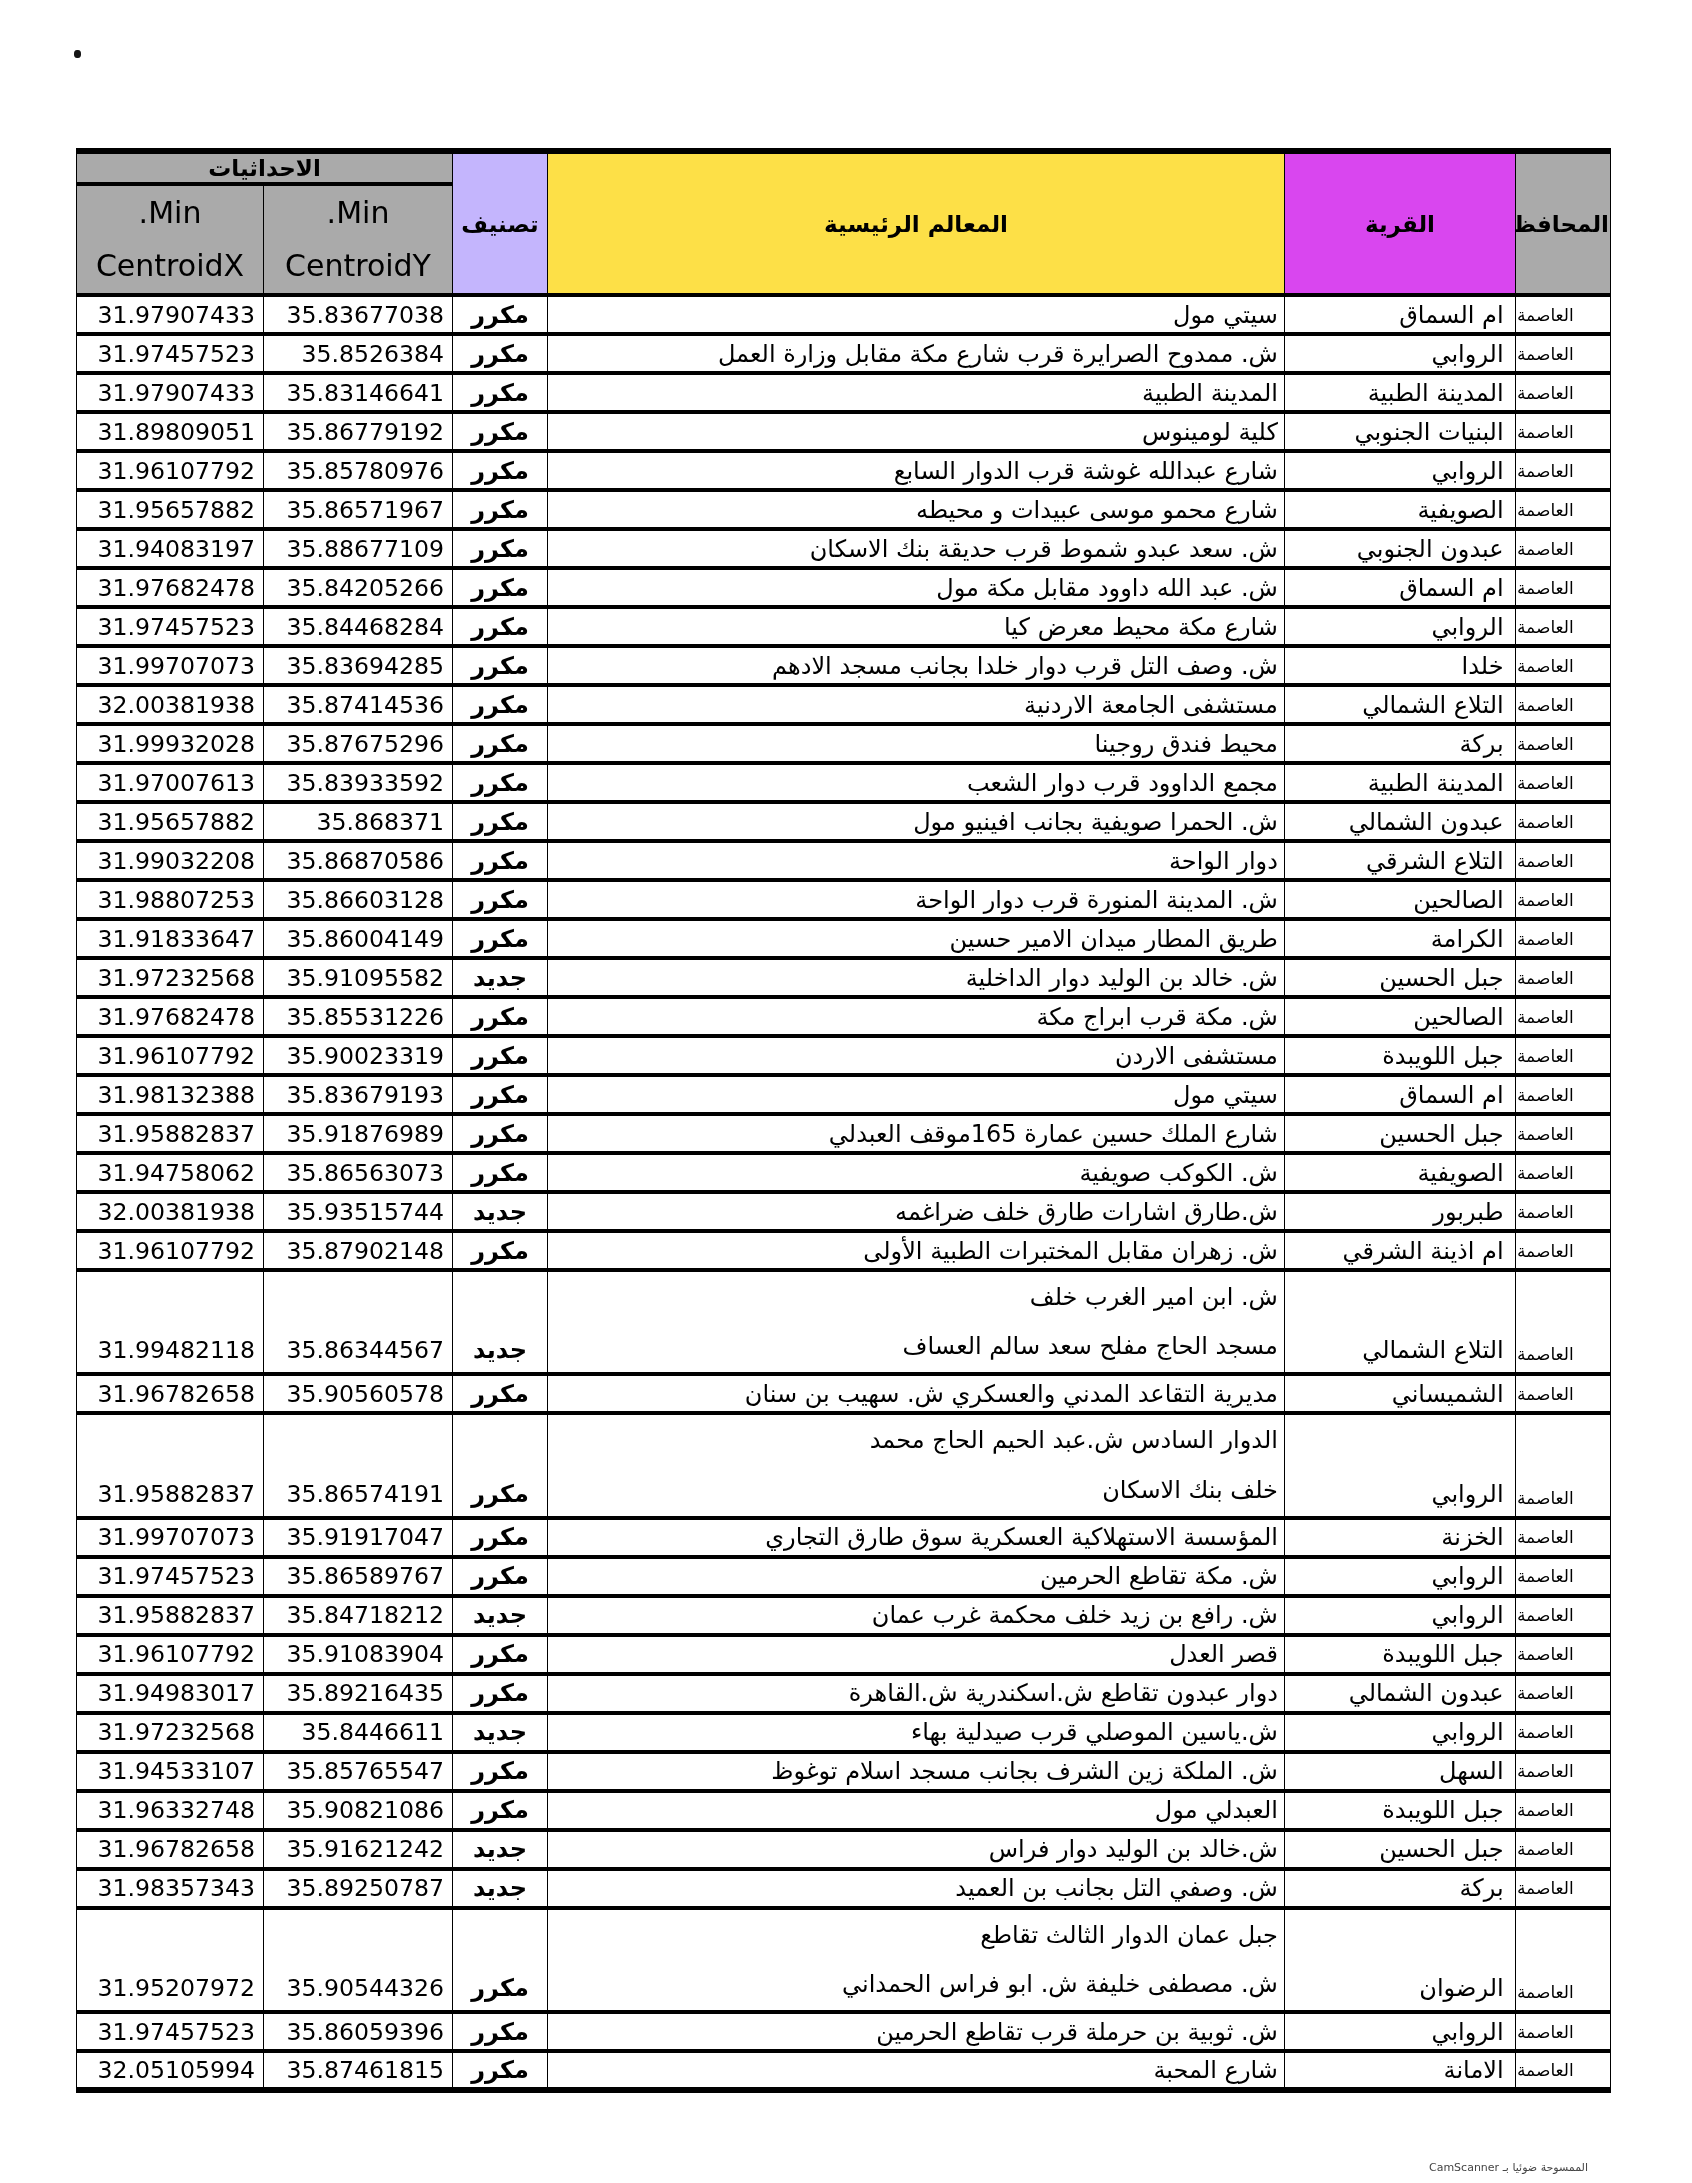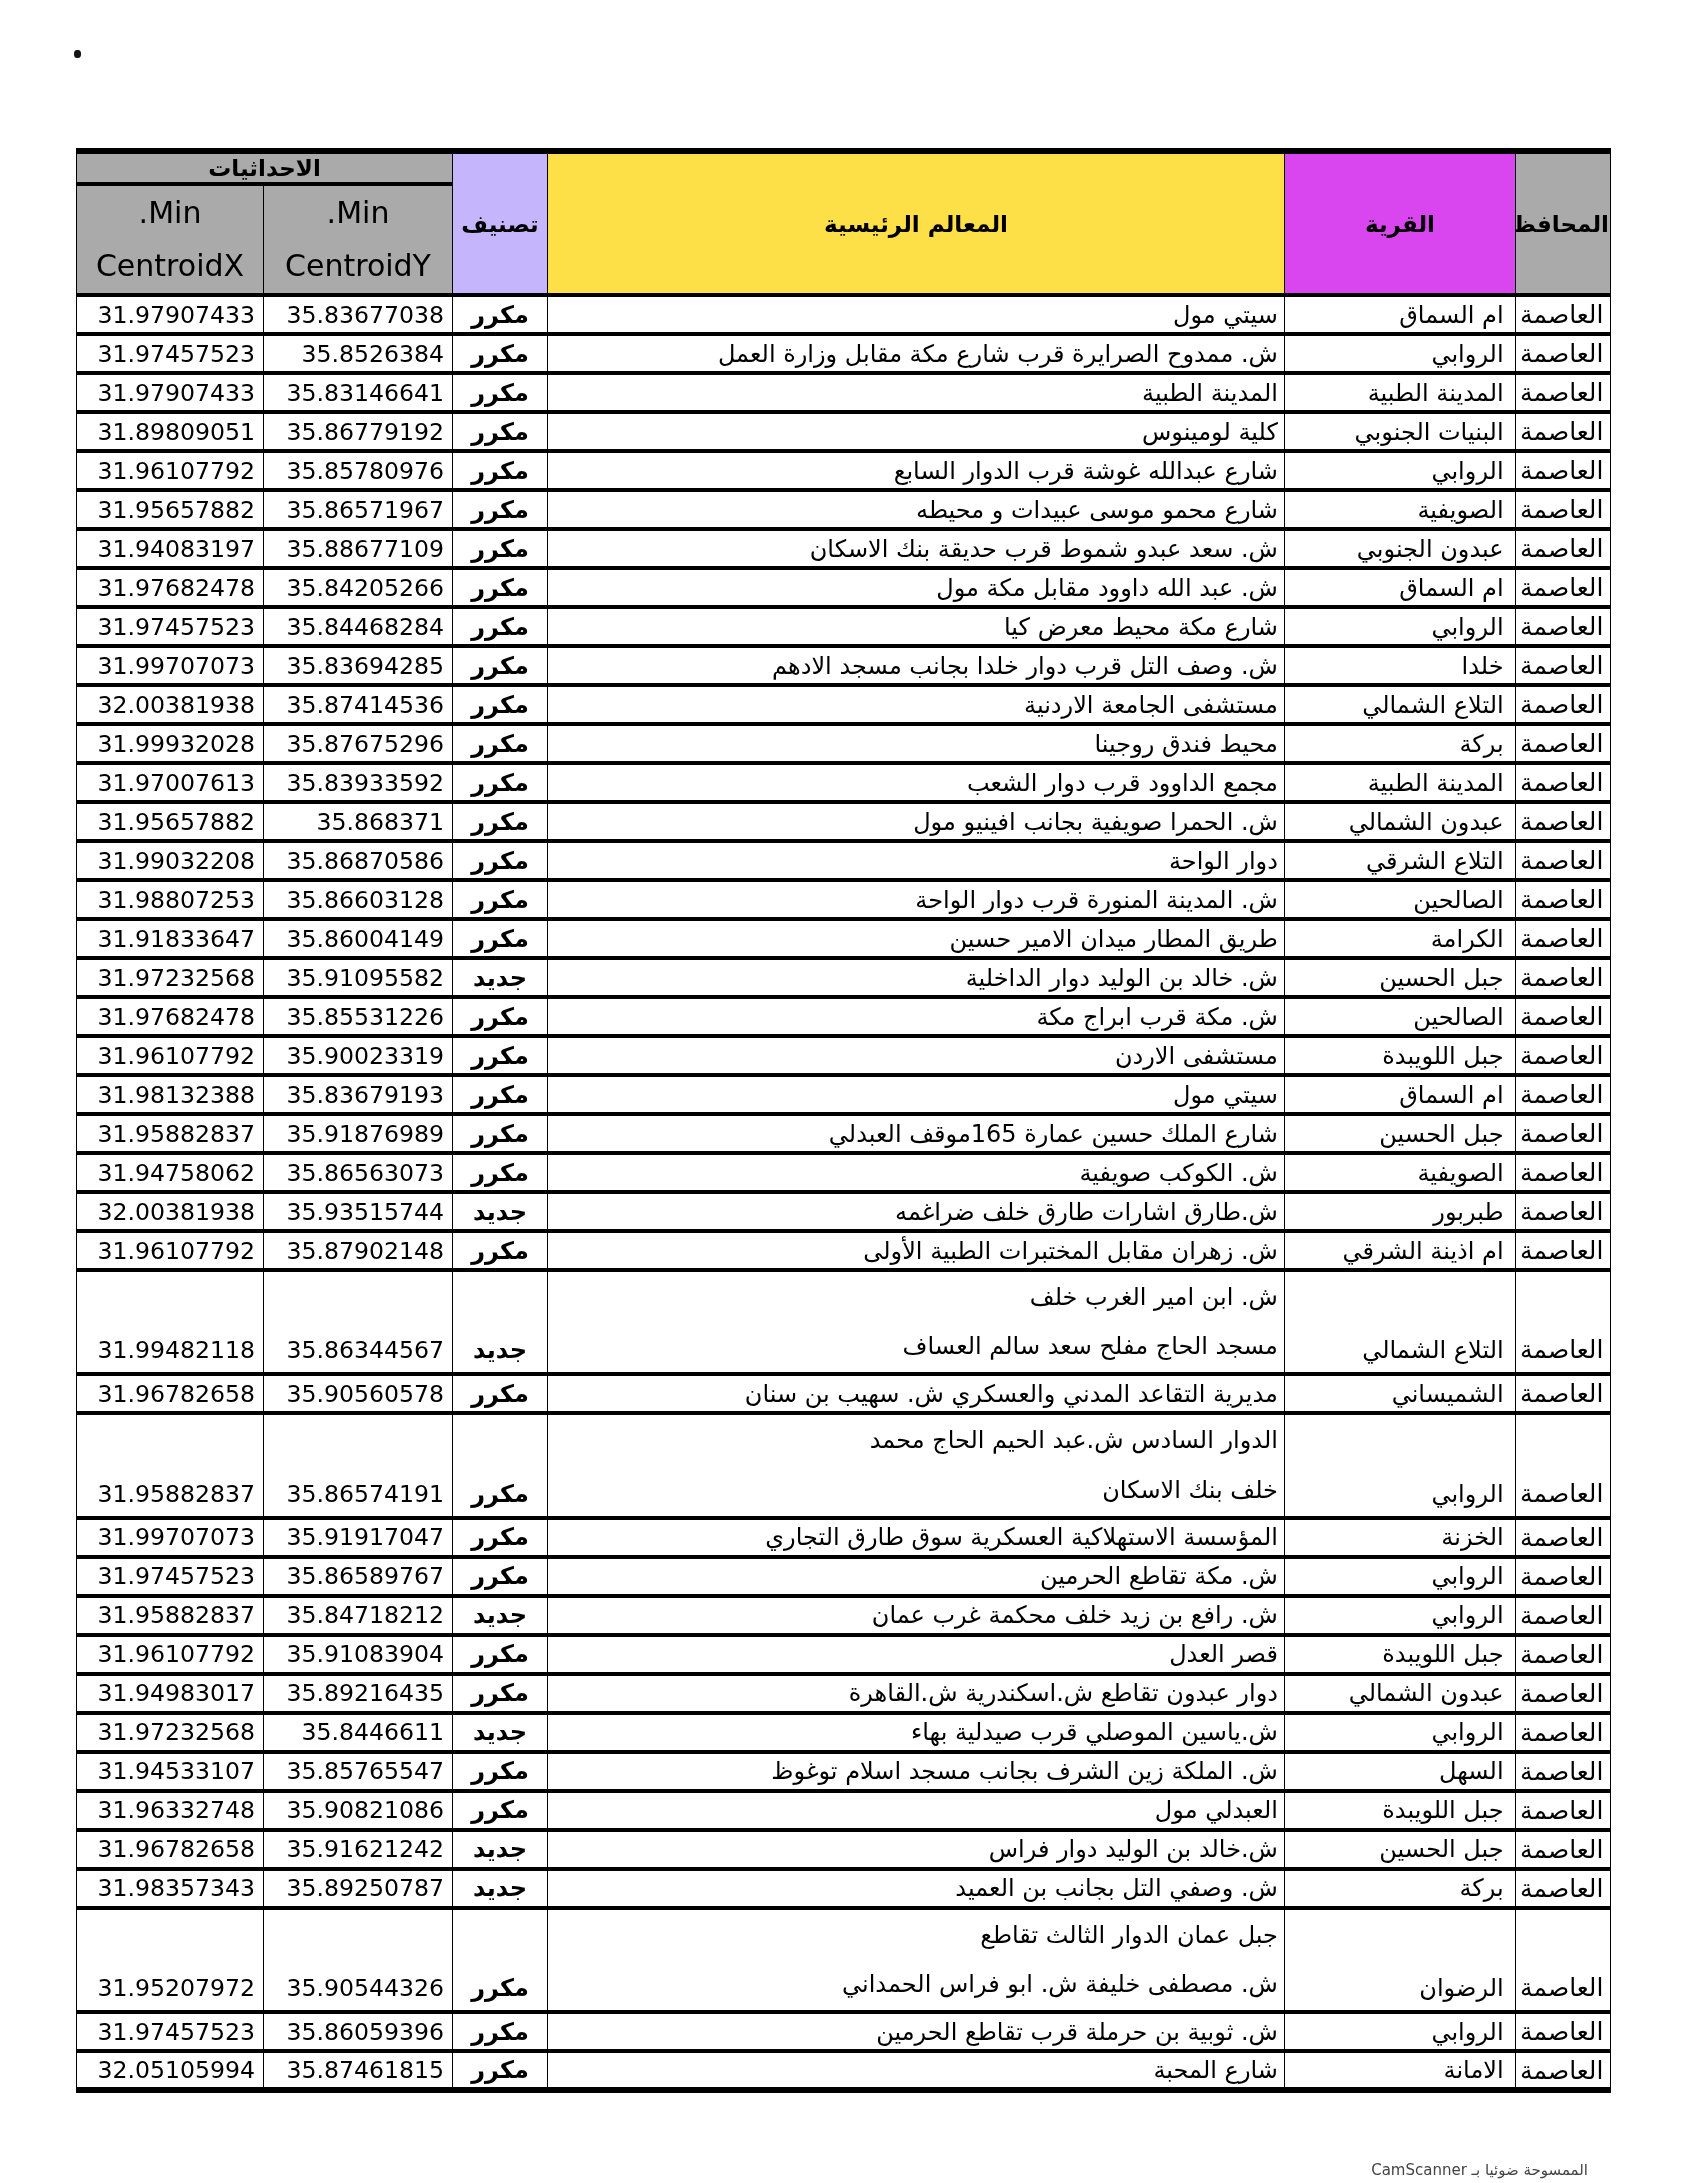--- a/index.html
+++ b/index.html
@@ -40,30 +40,30 @@
   thead tr.top-row{ height:33px; }
   thead tr.sub-row{ height:77px; }
 
   tbody tr{ height:39px; }
   tbody tr.tall{ height:103px; }
 
   td{ font-size:24px; }
   .c-num{ direction:ltr; text-align:right; padding-right:7.9px; font-size:23.6px; }
   .c-landmark{ text-align:right; padding-right:6.1px; white-space:pre-line; line-height:1.25; }
   .c-village{ text-align:right; padding-right:11.4px; }
-  .c-gov{ text-align:center; padding-right:3.5px; font-size:25px; }
+  .c-gov{ text-align:left; padding-right:3.5px; font-size:17px; }
   .c-cls{ text-align:center;font-weight:bold; }
   tr.tall .c-landmark{ line-height:2.05;text-align:right; }
   tr.tall .c-num, tr.tall .c-cls, tr.tall .c-village, tr.tall .c-gov{
     vertical-align:bottom; padding-bottom:7.9px;
   }
 
   .watermark{
     position:absolute; top:2161px; right:104px;
-    font-size:15px; color:#444; direction:rtl;
+    font-size:11px; color:#444; direction:rtl;
   }
 </style>
 </head>
 <body>
 
 <div class="speck"></div>
 
 <table class="data-table">
   <colgroup>
     <col style="width:95px">

